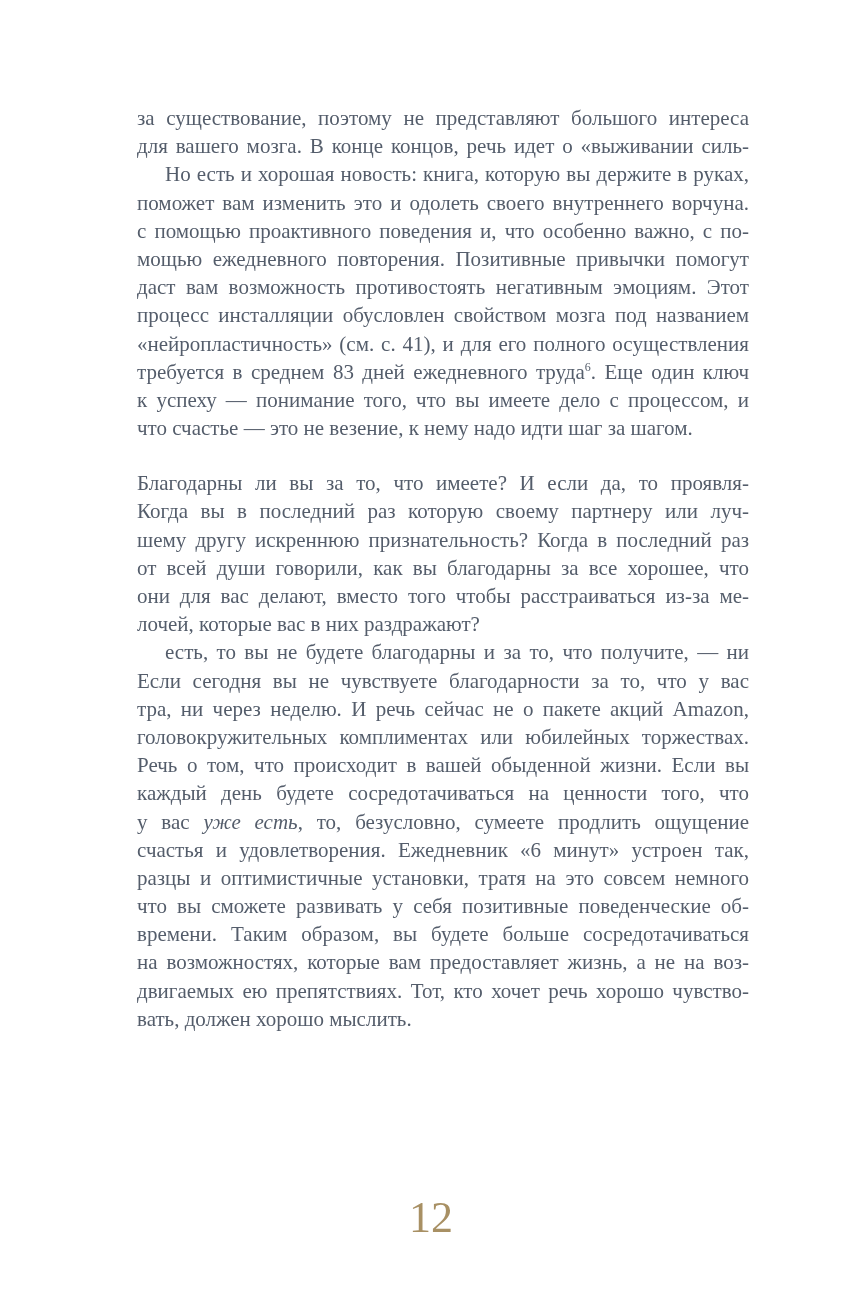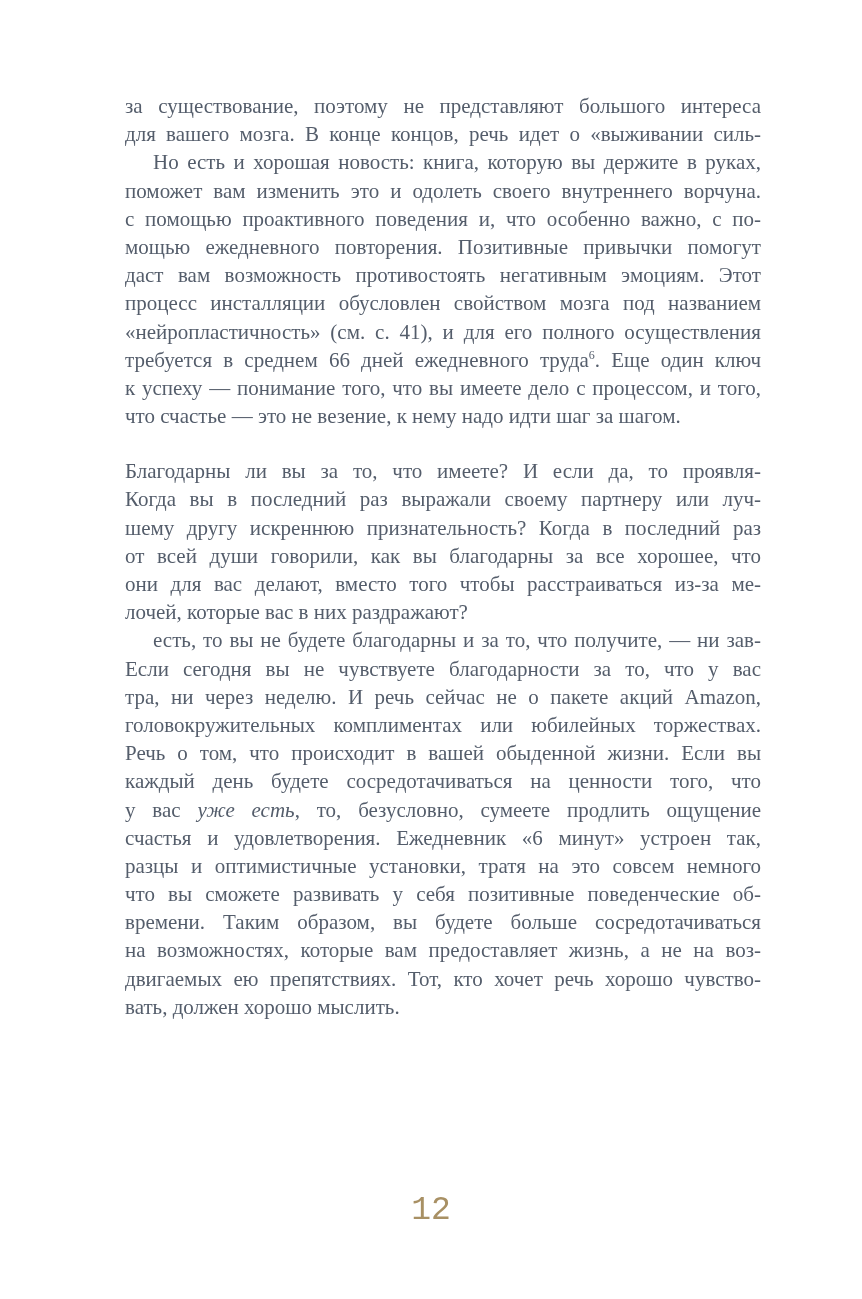--- a/index.html
+++ b/index.html
@@ -13,21 +13,21 @@
     color: #545d6b;
   }
   .text-block {
     position: absolute;
     left: 121px;
     top: 88px;
     width: 644px;
     font-size: 21px;
     line-height: 28.2px;
   }
-  .section { margin: 4px; }
+  .section { margin: 16px; }
   .section.gapped { margin-top: 27px; }
   .para { margin: 0; }
   .para.indent .line:first-child { text-indent: 28px; }
   .line {
     text-align: justify;
     text-align-last: justify;
     height: 28.2px;
     overflow: hidden;
   }
   .line.last { text-align-last: left; }
@@ -36,22 +36,22 @@
     vertical-align: super;
     font-size: 12px;
     line-height: 0;
   }
   .page-number {
     position: absolute;
     top: 1192px;
     left: 0;
     width: 862px;
     text-align: center;
-    font-family: Liberation Mono, monospace;
-    font-size: 33px;
+    font-family: Liberation Serif, serif;
+    font-size: 44px;
     font-weight: 400;
     color: #a89064;
   }
 </style>
 </head>
 <body>
 
 <div class="page">
   <div class="text-block">
       <div class="section">
@@ -60,29 +60,29 @@
           <div class="line"><span>для вашего мозга. В конце концов, речь идет о «выживании силь-</span></div>
         </div>
         <div class="para indent">
           <div class="line"><span>Но есть и хорошая новость: книга, которую вы держите в руках,</span></div>
           <div class="line"><span>поможет вам изменить это и одолеть своего внутреннего ворчуна.</span></div>
           <div class="line"><span>с помощью проактивного поведения и, что особенно важно, с по-</span></div>
           <div class="line"><span>мощью ежедневного повторения. Позитивные привычки помогут</span></div>
           <div class="line"><span>даст вам возможность противостоять негативным эмоциям. Этот</span></div>
           <div class="line"><span>процесс инсталляции обусловлен свойством мозга под названием</span></div>
           <div class="line"><span>«нейропластичность» (см. с. 41), и для его полного осуществления</span></div>
-          <div class="line"><span>требуется в среднем 66 дней ежедневного труда</span><span class="sup">6</span><span>. Еще один ключ</span></div>
+          <div class="line"><span>требуется в среднем 83 дней ежедневного труда</span><span class="sup">6</span><span>. Еще один ключ</span></div>
           <div class="line"><span>к успеху — понимание того, что вы имеете дело с процессом, и того,</span></div>
           <div class="line last"><span>что счастье — это не везение, к нему надо идти шаг за шагом.</span></div>
         </div>
       </div>
       <div class="section gapped">
         <div class="para">
           <div class="line"><span>Благодарны ли вы за то, что имеете? И если да, то проявля-</span></div>
-          <div class="line"><span>Когда вы в последний раз выражали своему партнеру или луч-</span></div>
+          <div class="line"><span>Когда вы в последний раз которую своему партнеру или луч-</span></div>
           <div class="line"><span>шему другу искреннюю признательность? Когда в последний раз</span></div>
           <div class="line"><span>от всей души говорили, как вы благодарны за все хорошее, что</span></div>
           <div class="line"><span>они для вас делают, вместо того чтобы расстраиваться из-за ме-</span></div>
           <div class="line last"><span>лочей, которые вас в них раздражают?</span></div>
         </div>
         <div class="para indent">
           <div class="line"><span>есть, то вы не будете благодарны и за то, что получите, — ни зав-</span></div>
           <div class="line"><span>Если сегодня вы не чувствуете благодарности за то, что у вас</span></div>
           <div class="line"><span>тра, ни через неделю. И речь сейчас не о пакете акций Amazon,</span></div>
           <div class="line"><span>головокружительных комплиментах или юбилейных торжествах.</span></div>

